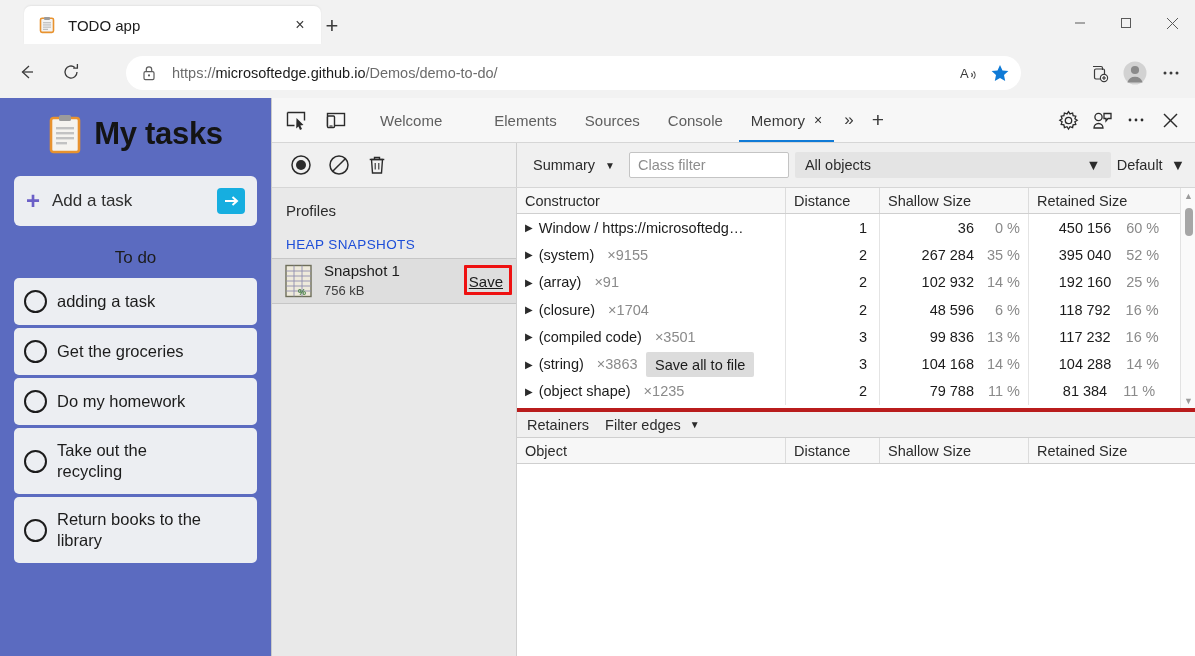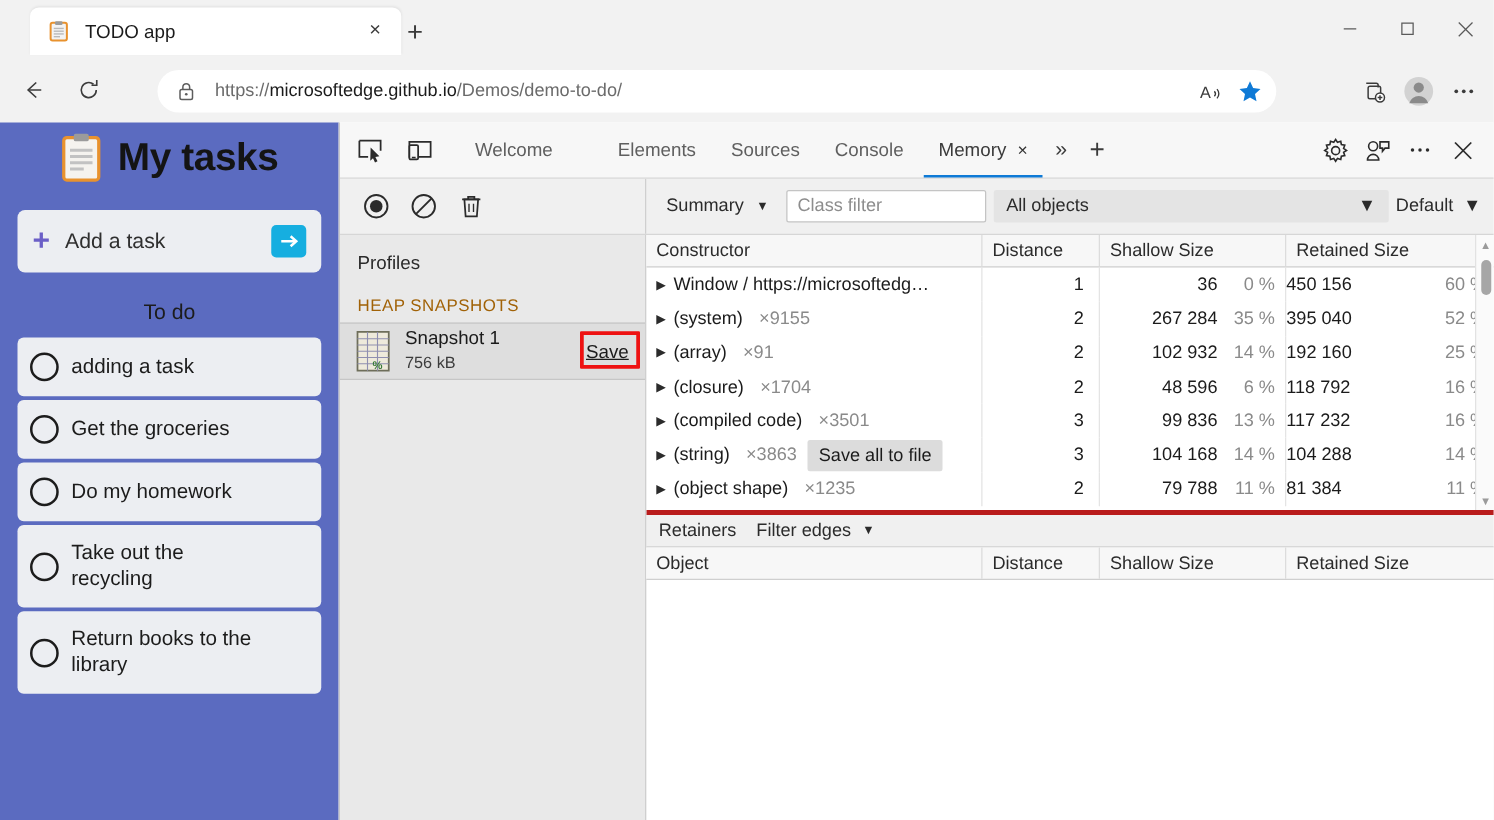--- a/index.html
+++ b/index.html
@@ -67,21 +67,21 @@
     align-items: center; justify-content: center; flex: 0 0 30px;
   }
   .tb-right { position: absolute; right: 6px; top: 56px; display: flex; align-items: center; }
   .tb-icon {
     width: 36px; height: 34px; display: flex; align-items: center; justify-content: center;
     color: #3b3b3b;
   }
 
   
   .page { position: absolute; left: 0; top: 98px; width: 271px; height: 558px; background: #5b6bc0; }
-  .todo-header { display: flex; align-items: center; justify-content: center; padding-top: 8px; gap: 12px; }
+  .todo-header { display: flex; align-items: center; justify-content: center; padding-top: 16px; gap: 12px; }
   .clipboard { width: 34px; height: 40px; position: relative; }
   .todo-title { font-size: 31px; font-weight: bold; color: #141414; letter-spacing: -.3px; }
   .add-task {
     margin: 22px 14px 0 14px; height: 50px; background: #eceef2; border-radius: 6px;
     display: flex; align-items: center; padding: 0 12px;
   }
   .plus { color: #6b5fc7; font-size: 24px; font-weight: bold; line-height: 1; }
   .add-placeholder { flex: 1; margin-left: 12px; font-size: 17px; color: #2f2f2f; }
   .go-btn {
     width: 28px; height: 26px; background: #16aee0; border-radius: 4px;
@@ -164,21 +164,21 @@
   }
 
   
   .dt-body { display: flex; height: 468px; }
   .profiles {
     width: 245px; background: #e9e9e9; border-right: 1px solid #cfcfcf;
     flex: 0 0 245px; position: relative;
   }
   .profiles-title { font-size: 15px; color: #2b2b2b; padding: 14px 0 0 14px; }
   .profiles-group {
-    font-size: 13.5px; color: #a16207; letter-spacing: .4px;
+    font-size: 13.5px; color: #1d4ed8; letter-spacing: .4px;
     padding: 18px 0 6px 14px;
   }
   .snapshot-row {
     height: 46px; background: #dedede; border-top: 1px solid #c6c6c6;
     border-bottom: 1px solid #c6c6c6; display: flex; align-items: center;
     padding: 0 10px 0 12px; gap: 10px; position: relative;
   }
   .snap-icon { width: 30px; height: 34px; flex: 0 0 30px; position: relative; }
   .snap-texts { flex: 1; line-height: 1.18; }
   .snap-name { font-size: 15px; color: #1b1b1b; }
@@ -203,21 +203,21 @@
   .gh.c1 { flex: 0 0 269px; }
   .gh.c2 { flex: 0 0 94px; }
   .gh.c3 { flex: 0 0 149px; }
   .gh.c4 { flex: 1; border-right: none; text-align: right; }
   .grid-rows { font-size: 14.5px; }
   .grow { height: 27.3px; display: flex; align-items: center; }
   .cell { display: flex; align-items: center; height: 100%; }
   .cell.c1 { flex: 0 0 269px; padding-left: 8px; gap: 6px; border-right: 1px solid #e4e4e4; overflow: hidden; white-space: nowrap; }
   .cell.c2 { flex: 0 0 94px; justify-content: flex-end; padding-right: 12px; border-right: 1px solid #e4e4e4; }
   .cell.c3 { flex: 0 0 149px; justify-content: flex-end; padding-right: 8px; border-right: 1px solid #e4e4e4; gap: 0; }
-  .cell.c4 { flex: 1; justify-content: space-between; padding-right: 6px; }
+  .cell.c4 { flex: 1; justify-content: center; padding-right: 6px; }
   .tri { font-size: 10px; color: #2b2b2b; }
   .ctor { color: #1b1b1b; }
   .count { color: #8a8a8a; margin-left: 7px; }
   .num { color: #1b1b1b; }
   .pct { color: #8a8a8a; width: 46px; text-align: right; }
   .pct2 { color: #8a8a8a; width: 48px; text-align: right; }
 
   .scrollbar {
     position: absolute; right: 0; top: 0; width: 15px; height: 220px;
     background: #fafafa; border-left: 1px solid #e2e2e2;

